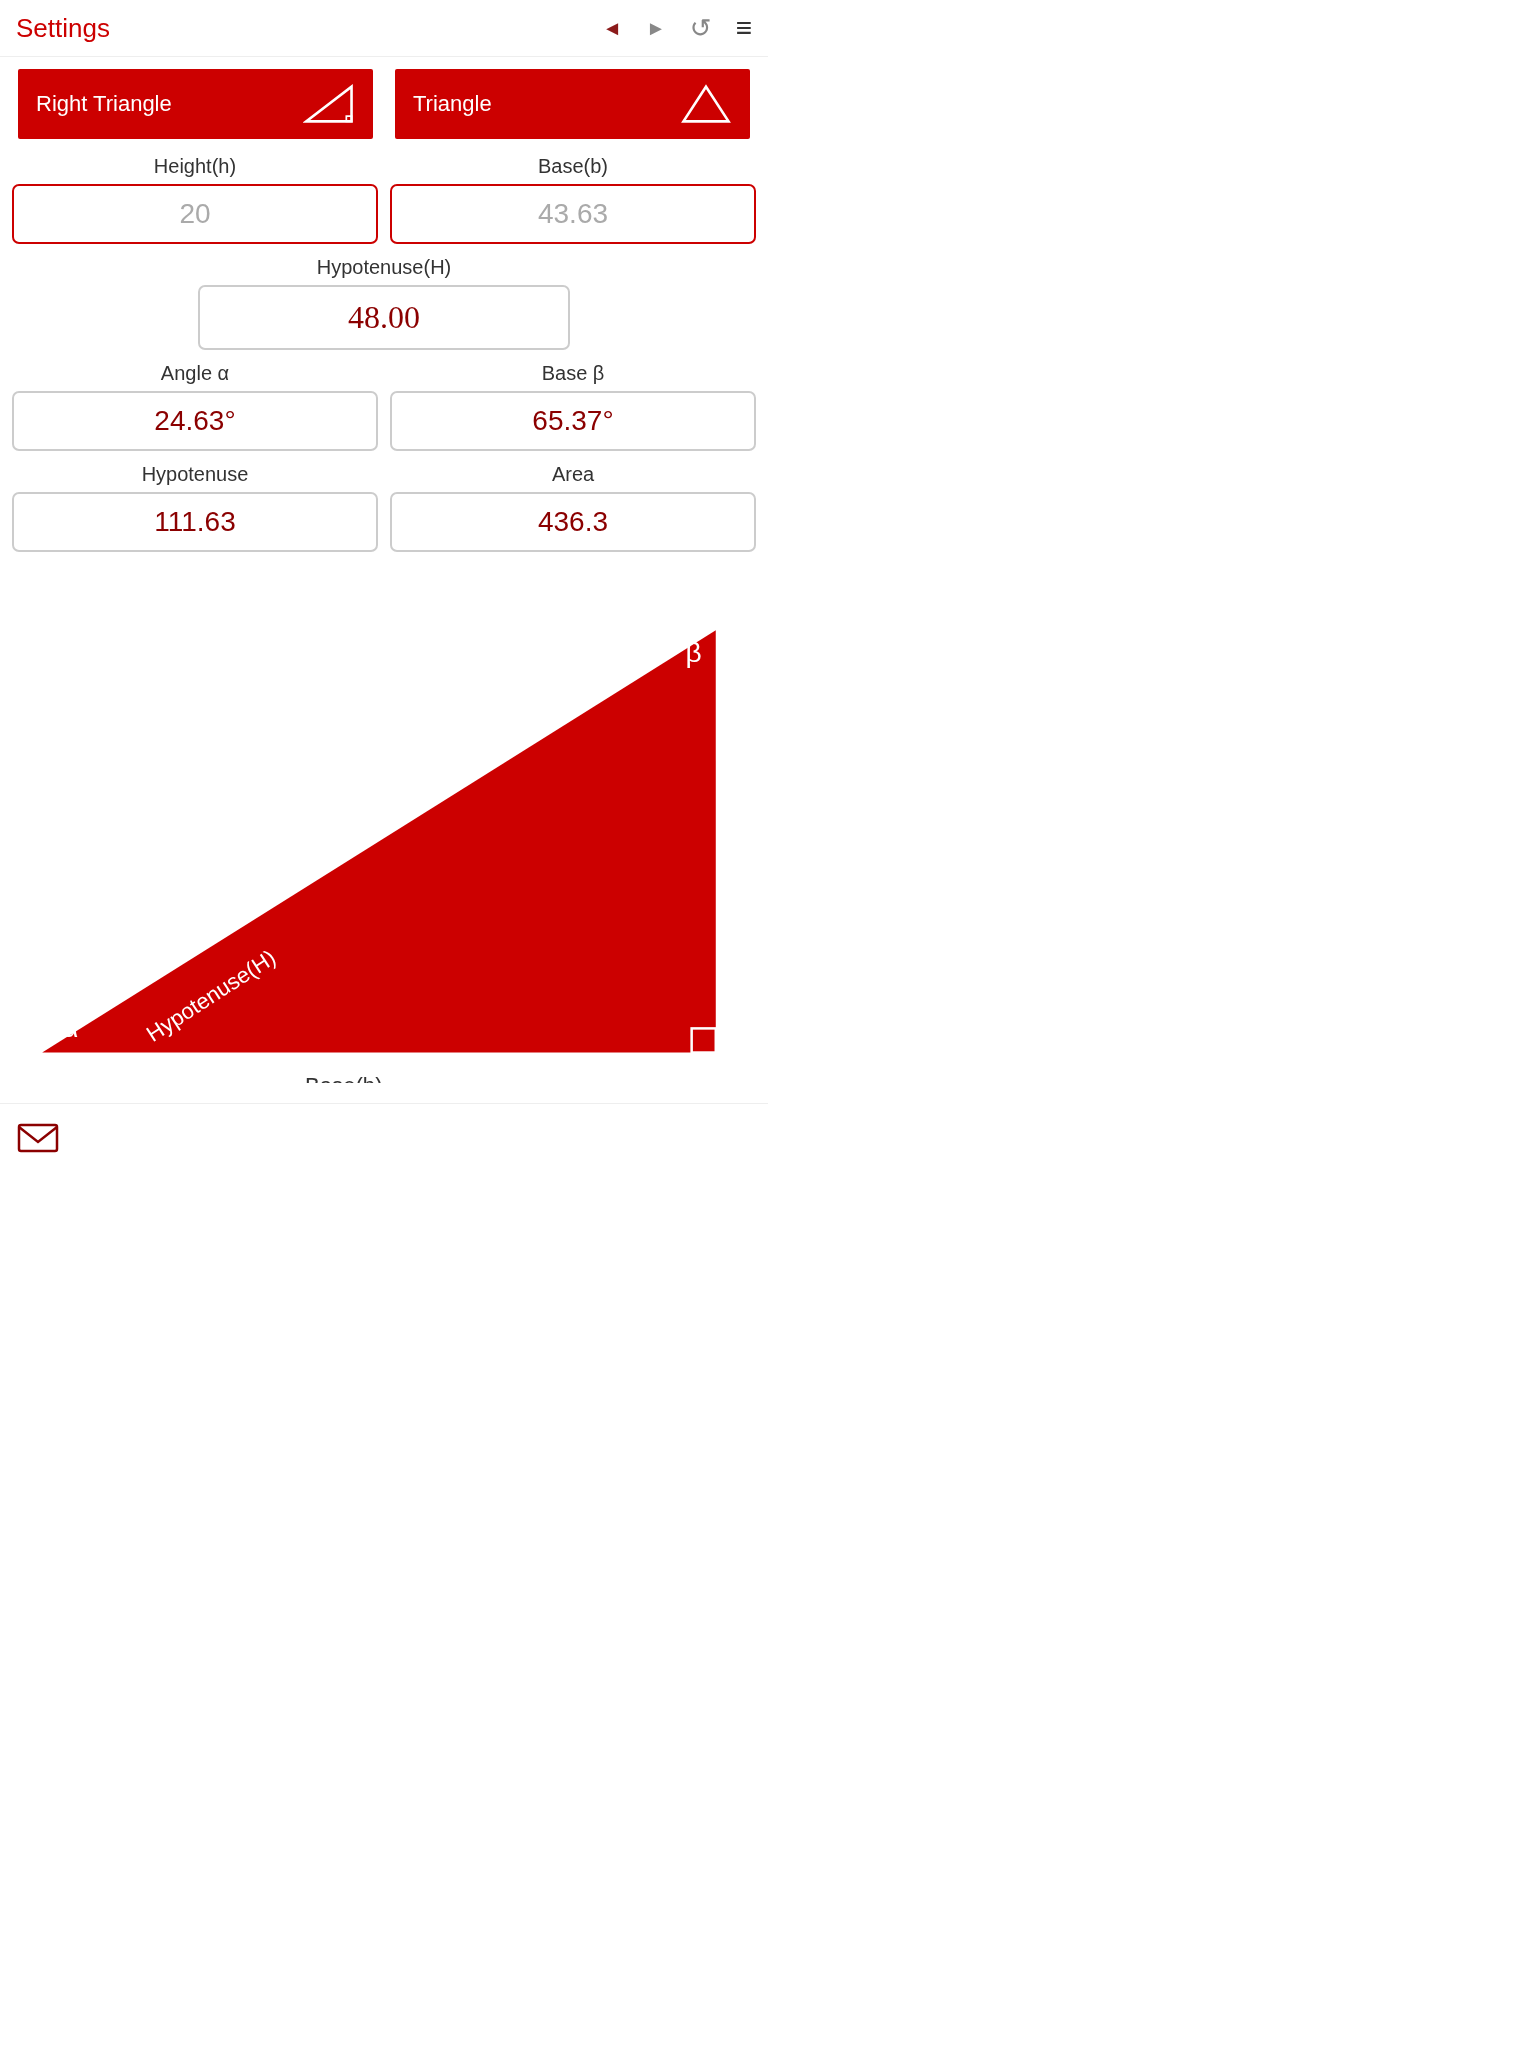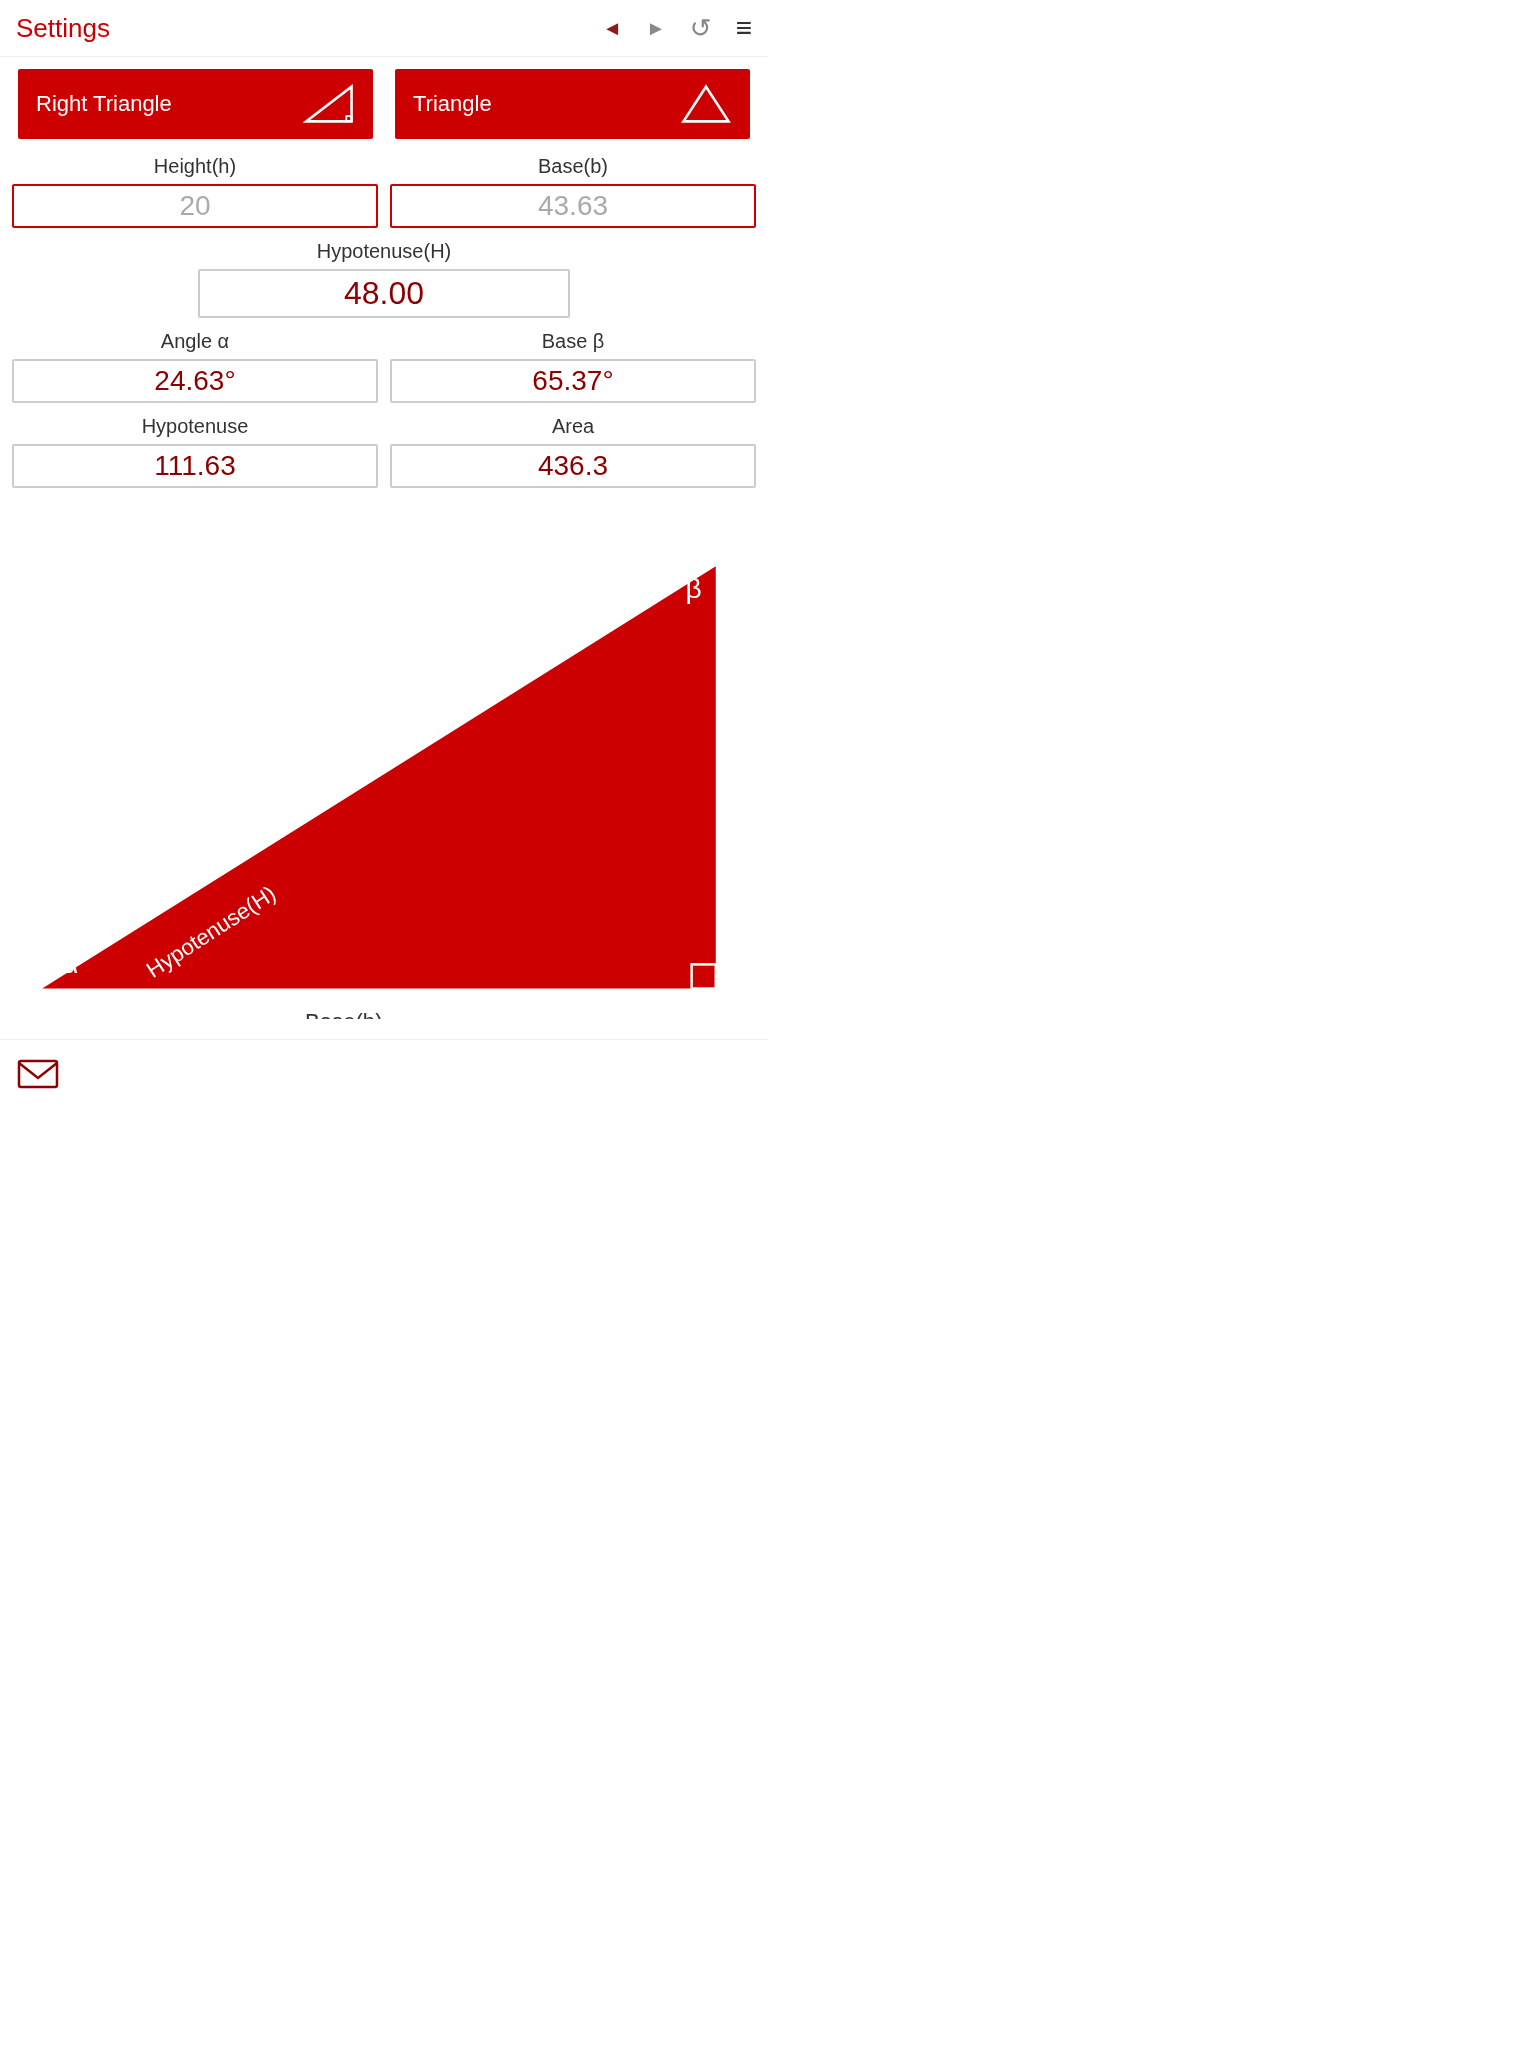--- a/index.html
+++ b/index.html
@@ -81,22 +81,22 @@
     }
     .input-label {
       font-size: 20px;
       color: #333;
       margin-bottom: 6px;
       font-weight: 400;
     }
     .input-field {
       width: 100%;
       border: 2px solid #cc0000;
-      border-radius: 2px;
-      padding: 4px;
+      border-radius: 7px;
+      padding: 12px;
       font-size: 28px;
       text-align: center;
       color: #aaa;
       background: white;
       outline: none;
     }
     .input-field.result {
       color: #8b0000;
       border-color: #ccc;
       font-size: 32px;
@@ -170,21 +170,21 @@
       <input class="input-field" type="text" value="20" style="">
     </div>
     <div class="input-group">
       <span class="input-label">Base(b)</span>
       <input class="input-field" type="text" value="43.63" style="">
     </div>
   </div>
 
   <div style="display:flex;flex-direction:column;align-items:center;margin-bottom:12px;">
     <span class="input-label">Hypotenuse(H)</span>
-    <input class="input-field result" type="text" style="width: 50%;" value="48.00">
+    <input class="input-field result" type="text" style="width: 50%; font-family: Liberation Serif, serif;" value="48.00">
   </div>
 
   <div class="input-row">
     <div class="input-group">
       <span class="input-label">Angle α</span>
       <input class="input-field angle" type="text" value="24.63°" style="">
     </div>
     <div class="input-group">
       <span class="input-label">Base β</span>
       <input class="input-field angle" type="text" value="65.37°" style="">

